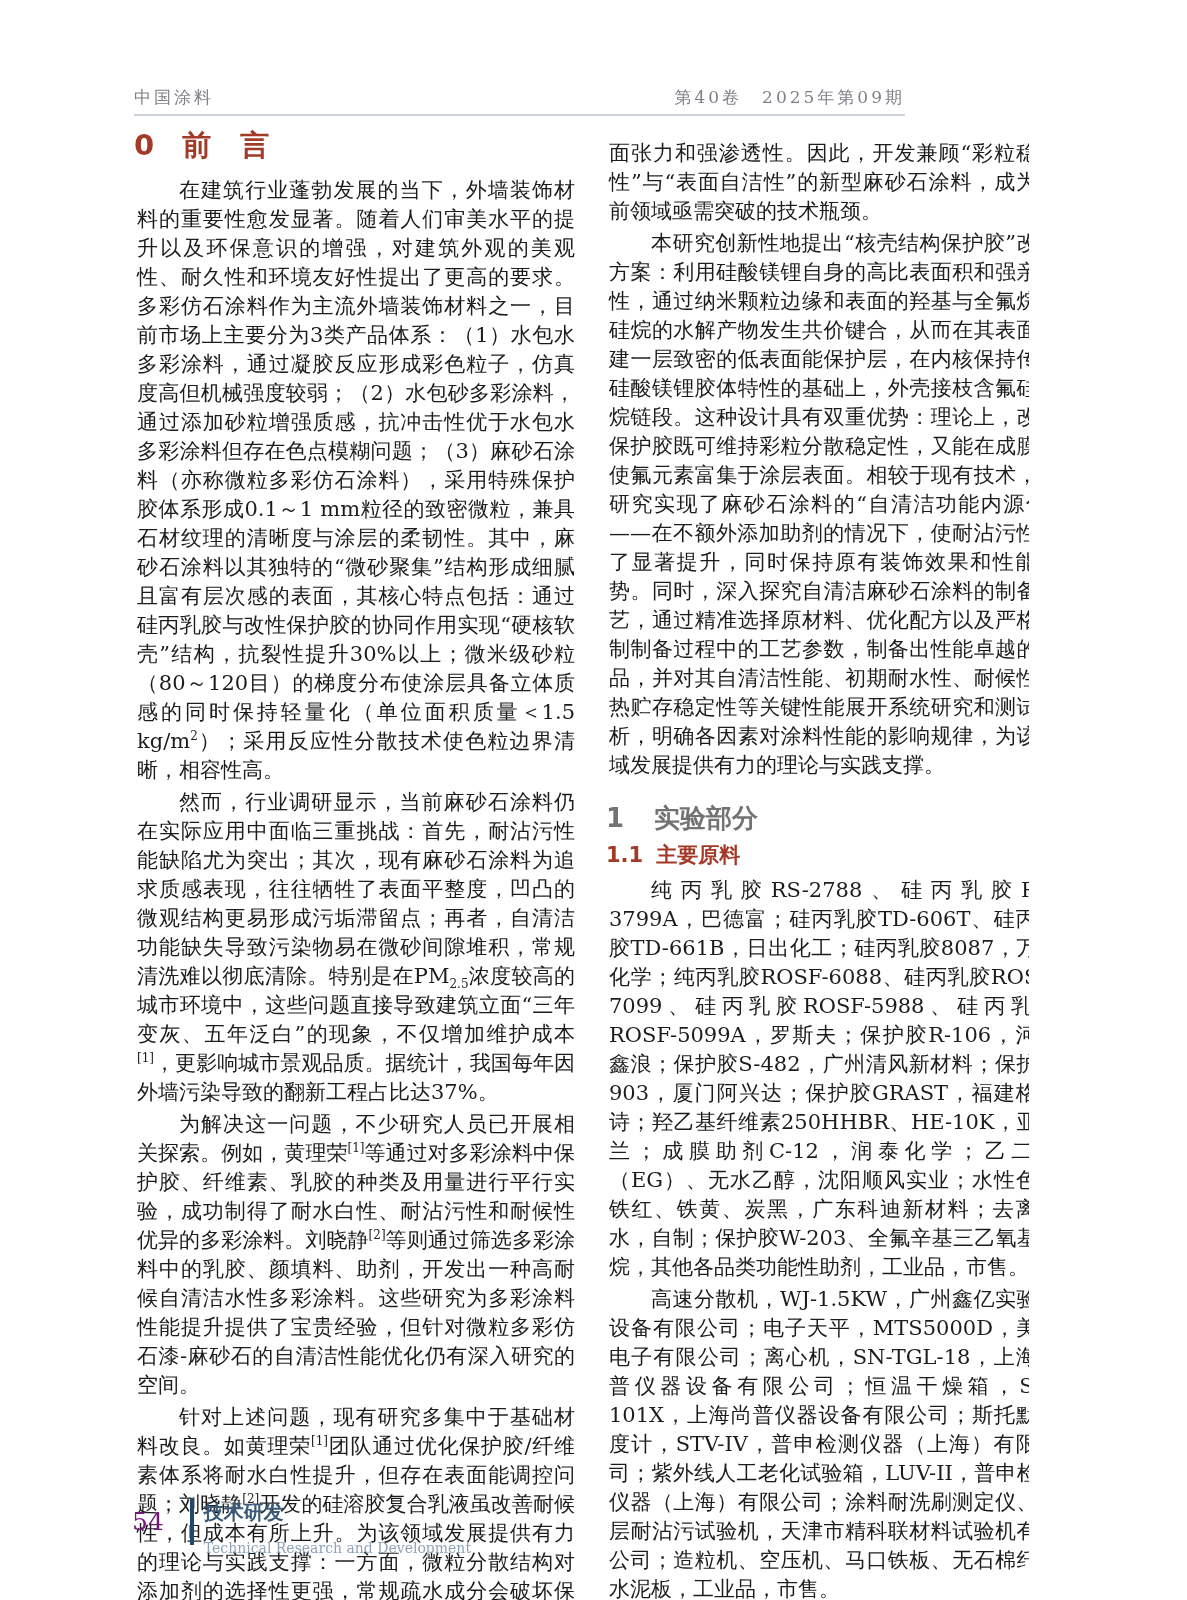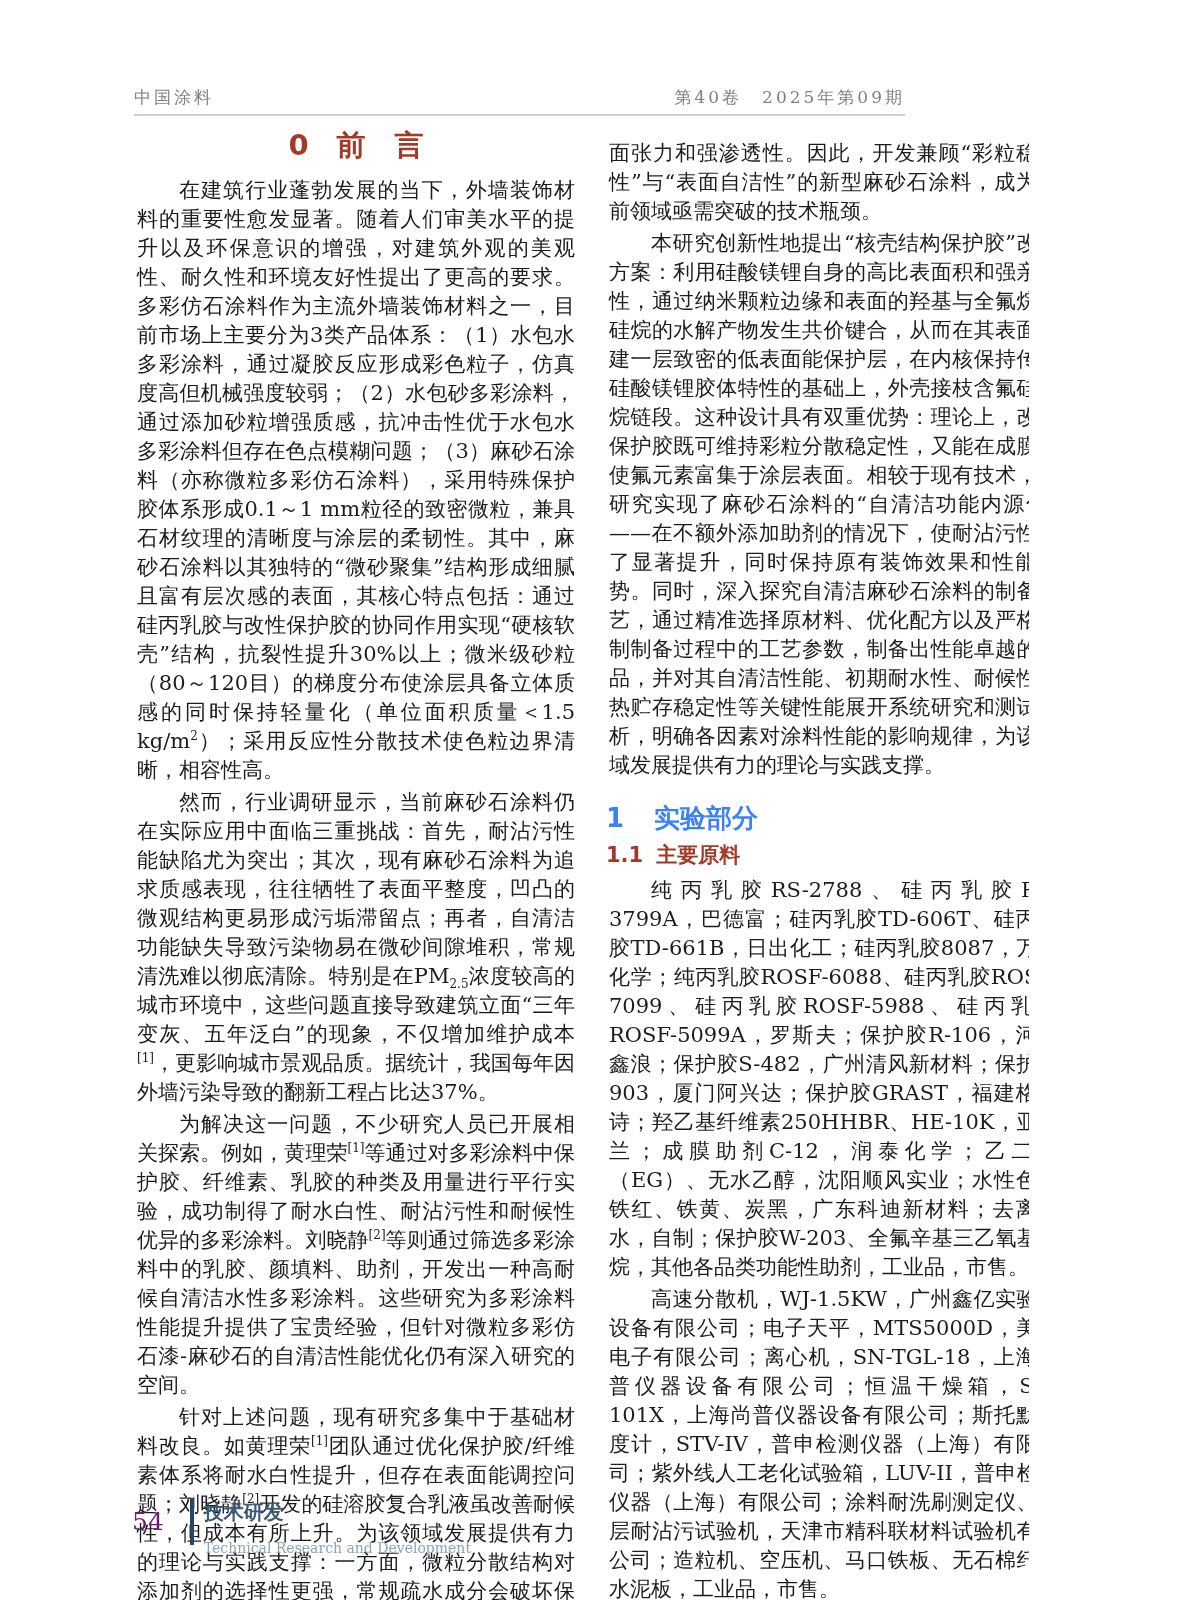--- a/index.html
+++ b/index.html
@@ -18,24 +18,24 @@
   .col.left{width:444px;}
   .col.right{width:456px;padding-top:10px;}
 
   .para{margin:3px;font-size:21px;line-height:29px;text-align:justify;text-indent:2em;
         font-family:"DejaVu Serif",serif;color:#1c1c1e;}
   .para.cont{text-indent:0;}
   .para sup{font-size:12px;line-height:0;vertical-align:super;}
   .para sub{font-size:12px;line-height:0;vertical-align:sub;}
 
   h1.sec0{margin:2px 0 14px 0;font-family:"DejaVu Sans",sans-serif;font-weight:bold;
-          font-size:29px;line-height:34px;color:#a23a27;text-align:center;}
+          font-size:29px;line-height:34px;color:#a23a27;}
   h1.sec0 .ttl{margin-left:28px;}
   h2.sec1{margin:22px 0 8px 0;font-family:"DejaVu Sans",sans-serif;font-weight:bold;
-          font-size:26px;line-height:32px;color:#3b82f6;}
+          font-size:26px;line-height:32px;color:#737373;}
   h2.sec1 .ttl{margin-left:30px;}
   h3.subsec{margin:6px 0 8px 0;font-family:"DejaVu Sans",sans-serif;font-weight:bold;
           font-size:21px;line-height:26px;color:#a23a27;}
   h3.subsec .ttl{margin-left:13px;}
 
   
   .footer{position:absolute;left:132px;top:1498px;display:flex;align-items:flex-start;}
   .pnum{font-size:25px;color:#701a75;margin:9px 26px 0 0;font-family:"DejaVu Serif",serif;}
   .fbar{width:4px;height:47px;background:#24466b;margin-right:10px;}
   .ftext .cn{font-family:"DejaVu Sans",sans-serif;font-weight:bold;font-size:20px;

